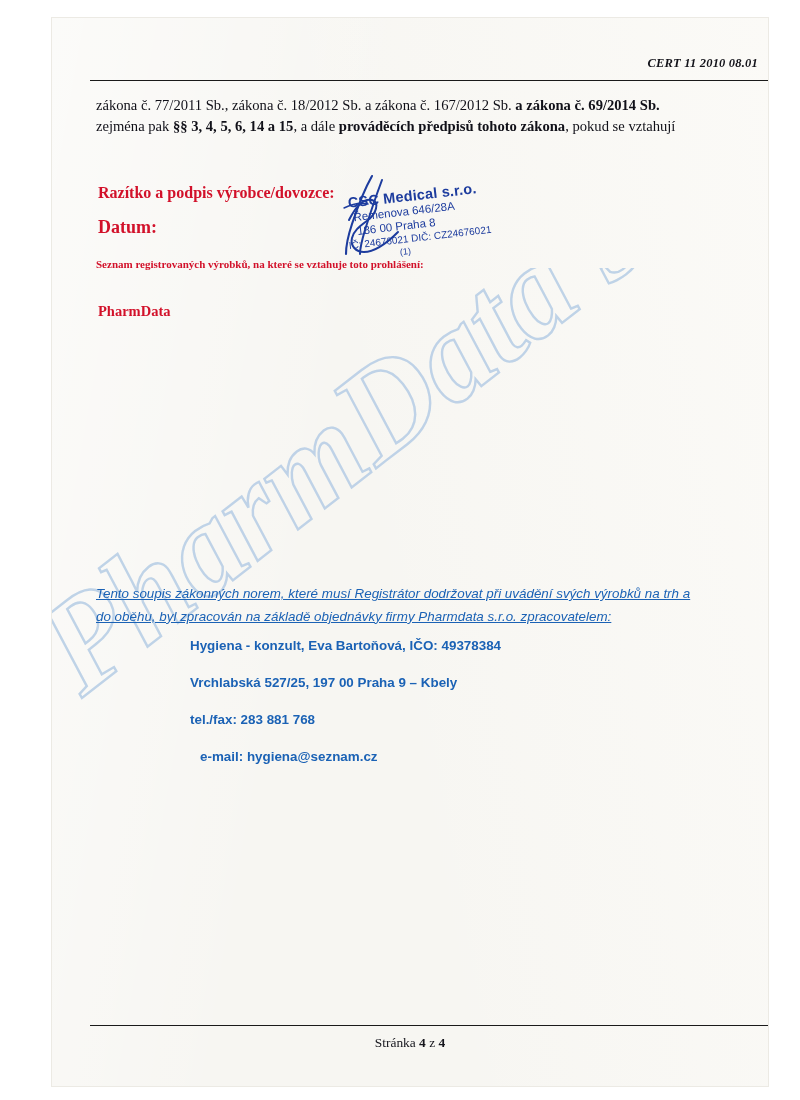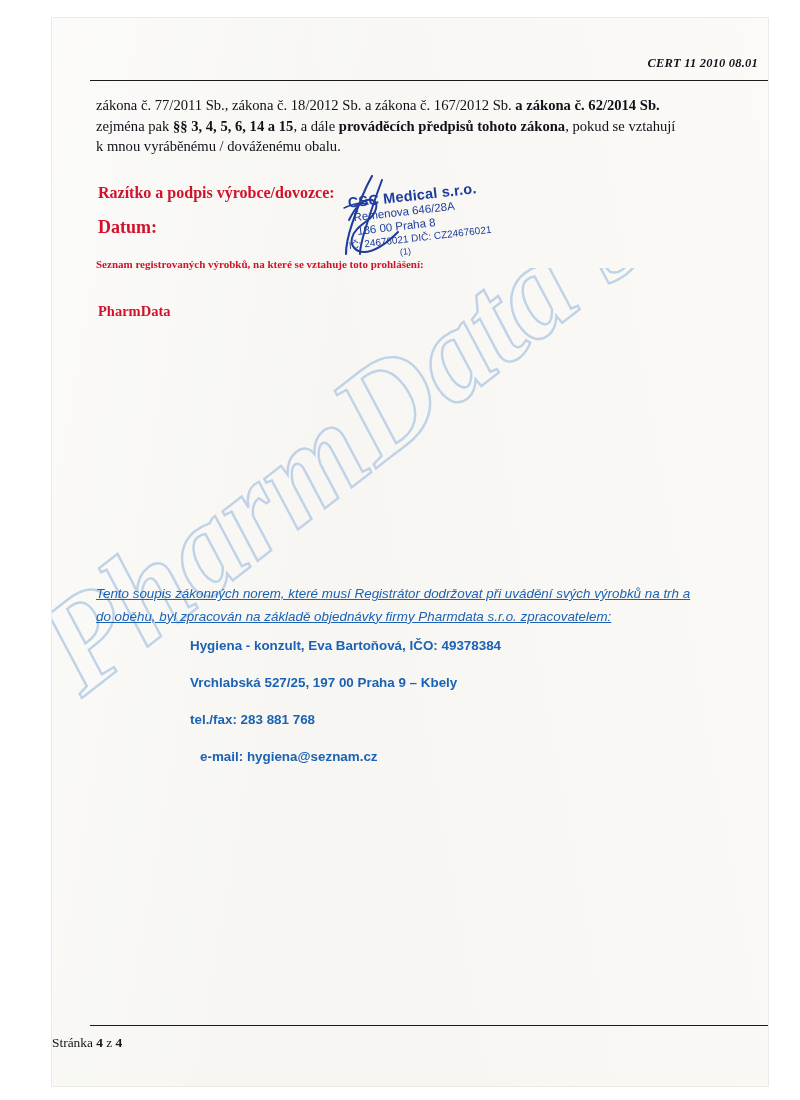--- a/index.html
+++ b/index.html
@@ -212,38 +212,37 @@
     bottom: 60px;
     width: 700px;
     height: 1px;
     background: #1a1a1a;
   }
   .footer {
     position: absolute;
     left: 0;
     right: 0;
     bottom: 35px;
-    text-align: left;
+    text-align: center;
     font-size: 13.4px;
     color: #15151c;
   }
   .footer .b { font-weight: bold; }
 </style>
 </head>
 <body>
 
 <div class="page">
 
   <div class="header-code">CERT 11 2010 08.01</div>
   <div class="rule-top"></div>
 
   <div class="para">
-    <span>zákona č. 77/2011 Sb., zákona č. 18/2012 Sb. a zákona č. 167/2012 Sb. </span><span class="b">a zákona č. 62/2014 Sb.</span><br>
+    <span>zákona č. 77/2011 Sb., zákona č. 18/2012 Sb. a zákona č. 167/2012 Sb. </span><span class="b">a zákona č. 69/2014 Sb.</span><br>
     <span>zejména pak </span><span class="b">§§ 3, 4, 5, 6, 14 a 15</span><span>, a dále </span><span class="b">prováděcích předpisů tohoto zákona</span><span>, pokud se vztahují</span><br>
-    <span>k mnou vyráběnému / dováženému obalu.</span>
   </div>
 
   <div class="red lbl-stamp">Razítko a podpis výrobce/dovozce:</div>
   <div class="red lbl-date">Datum:</div>
   <div class="red lbl-list">Seznam registrovaných výrobků, na které se vztahuje toto prohlášení:</div>
   <div class="red product">PharmData</div>
 
   <div class="signature">
     <svg width="120" height="95" viewBox="0 0 120 95">
       <path d="M70,8 C62,22 56,38 50,56 C46,68 44,78 44,86" stroke="#1d3c9e" stroke-width="2.1" fill="none" stroke-linecap="round"></path>

